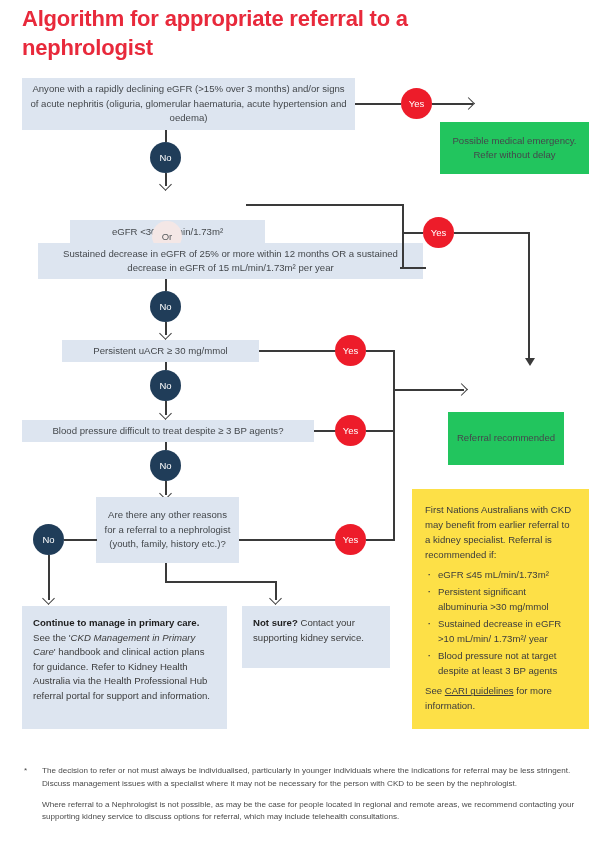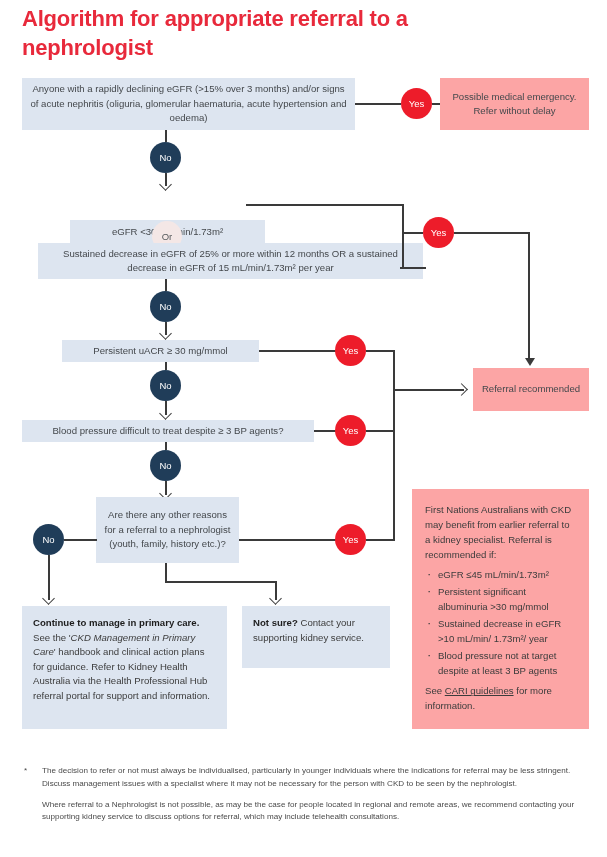--- a/index.html
+++ b/index.html
@@ -30,37 +30,37 @@
     background: #dde5f0;
     color: #44484c;
     display: flex;
     align-items: center;
     justify-content: center;
     text-align: center;
     font-size: 9.6px;
     line-height: 1.5;
     padding: 4px 8px;
   }
-  .box.pink { background: #fca5a5; }
+  .box.pink { background: #22c55e; margin-top: 44px; }
 
   .outcome {
     position: absolute;
     background: #dde5f0;
     font-size: 9.6px;
     line-height: 1.52;
     padding: 10px 10px 10px 11px;
     text-align: left;
     color: #3c3c3c;
   }
   .outcome b { color: #1d1d1d; font-weight: bold; }
   .outcome i { font-style: italic; }
 
   .infopanel {
     position: absolute;
-    background: #fca5a5;
+    background: #fde047;
     font-size: 9.6px;
     line-height: 1.55;
     padding: 14px 12px 12px 13px;
     color: #3c3c3c;
   }
   .infopanel ul { margin: 6px 0 6px 0; padding: 0; list-style: none; }
   .infopanel li { position: relative; padding-left: 13px; margin-bottom: 2px; }
   .infopanel li::before {
     content: "·";
     position: absolute; left: 2px; top: -2px;
@@ -195,21 +195,21 @@
   </div>
   <div class="ln lh" style="left:366px; top:350px; width:29px;"></div>
 
   <div class="ln lv" style="left:165px; top:362px; width:1.6px; height:8px;"></div>
   <div class="circle no" style="left:150px; top:370px; width:31px; height:31px;">
     <span>No</span>
   </div>
   <div class="ln lv" style="left:165px; top:401px; width:1.6px; height:14px;"></div>
   <div class="chevdown" style="left:161px; top:409px;"></div>
 
-  <div class="box pink" style="left:473px; top:368px; width:116px; height:43px;">
+  <div class="box pink" style="left:448px; top:368px; width:116px; height:53px;">
     <span>Referral recommended</span>
   </div>
   <div class="ln lv" style="left:393px; top:350px; width:1.6px; height:189px;"></div>
   <div class="ln lh" style="left:394px; top:389px; width:70px;"></div>
   <div class="chev" style="left:457px; top:385px;"></div>
 
   <div class="box" style="left:22px; top:420px; width:292px; height:22px;">
     <span>Blood pressure difficult to treat despite ≥ 3 BP agents?</span>
   </div>
   <div class="ln lh" style="left:314px; top:430px; width:22px;"></div>

